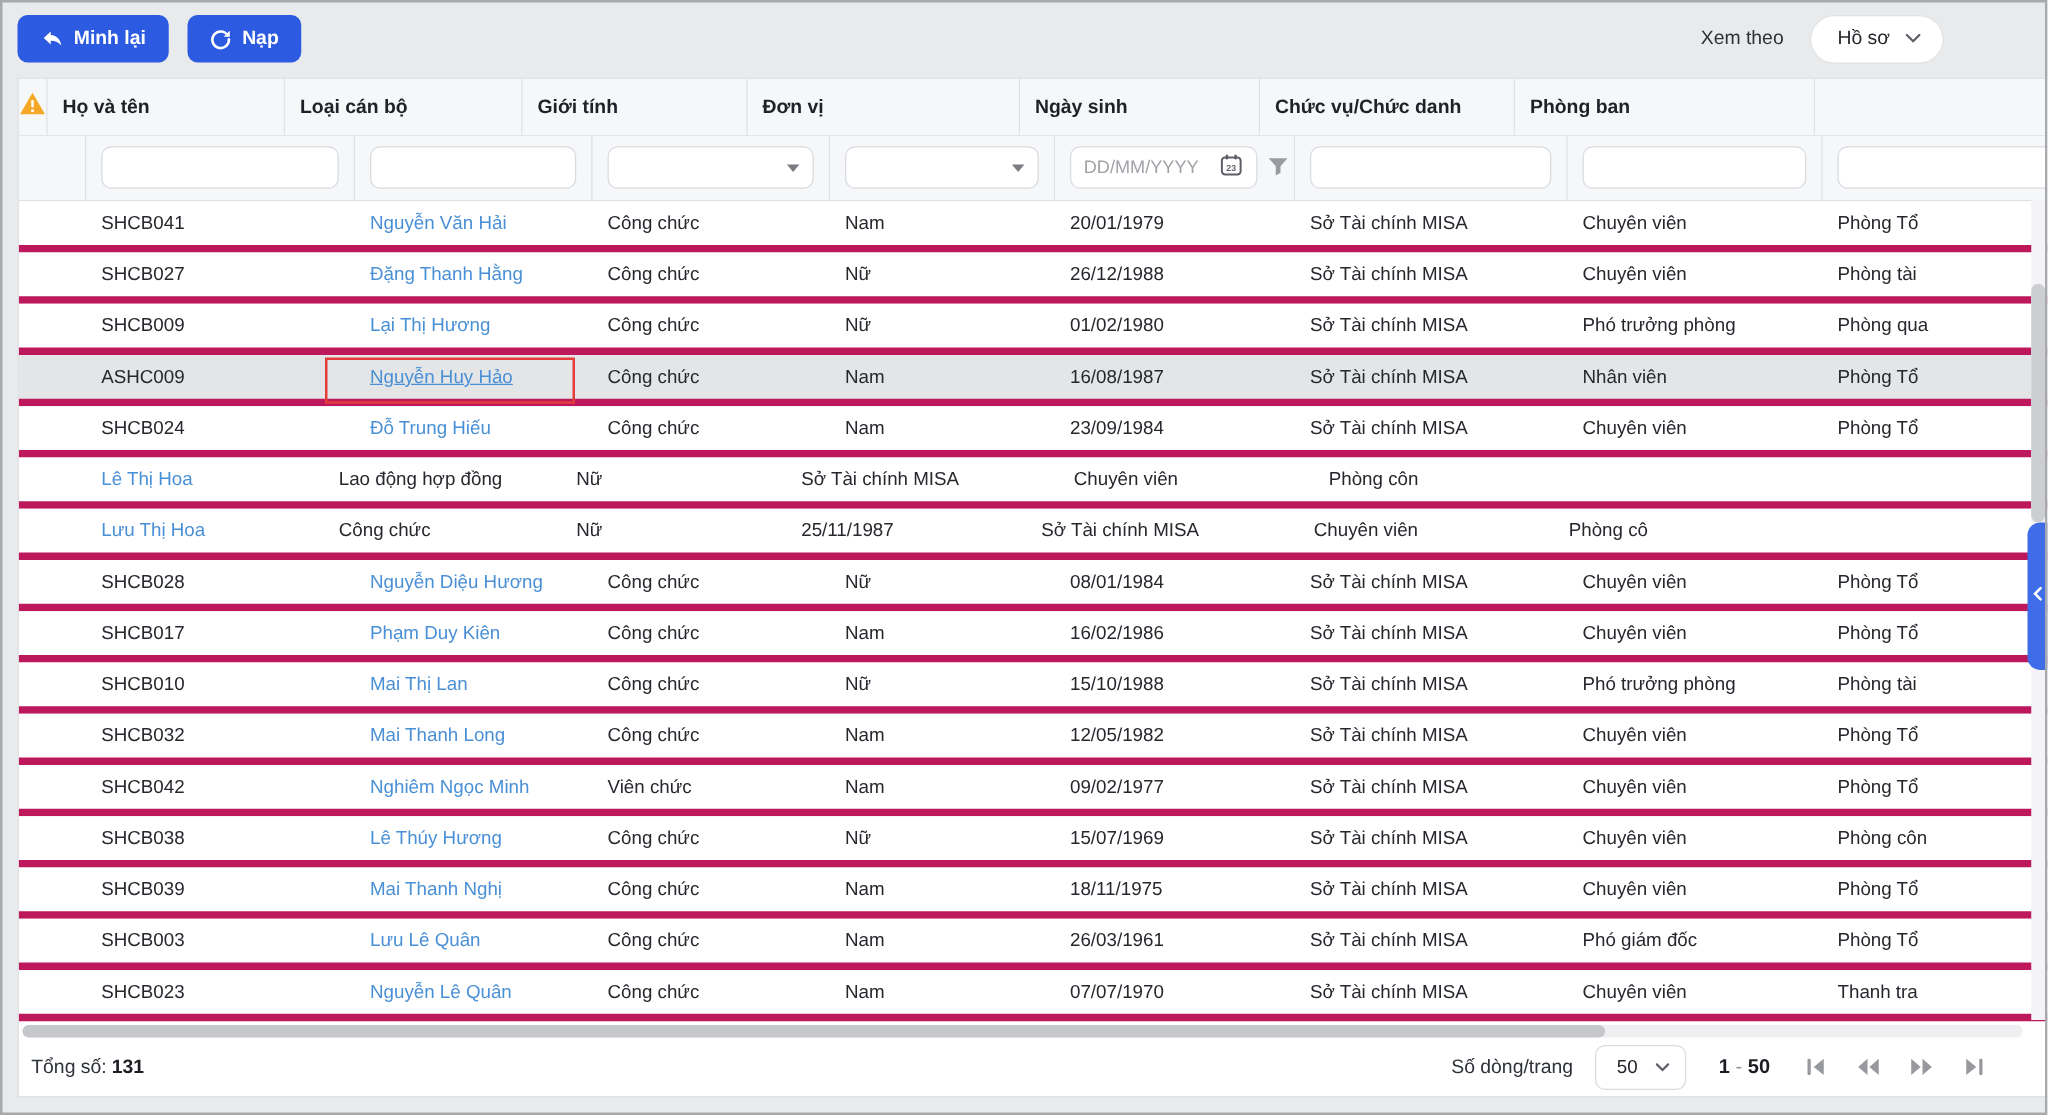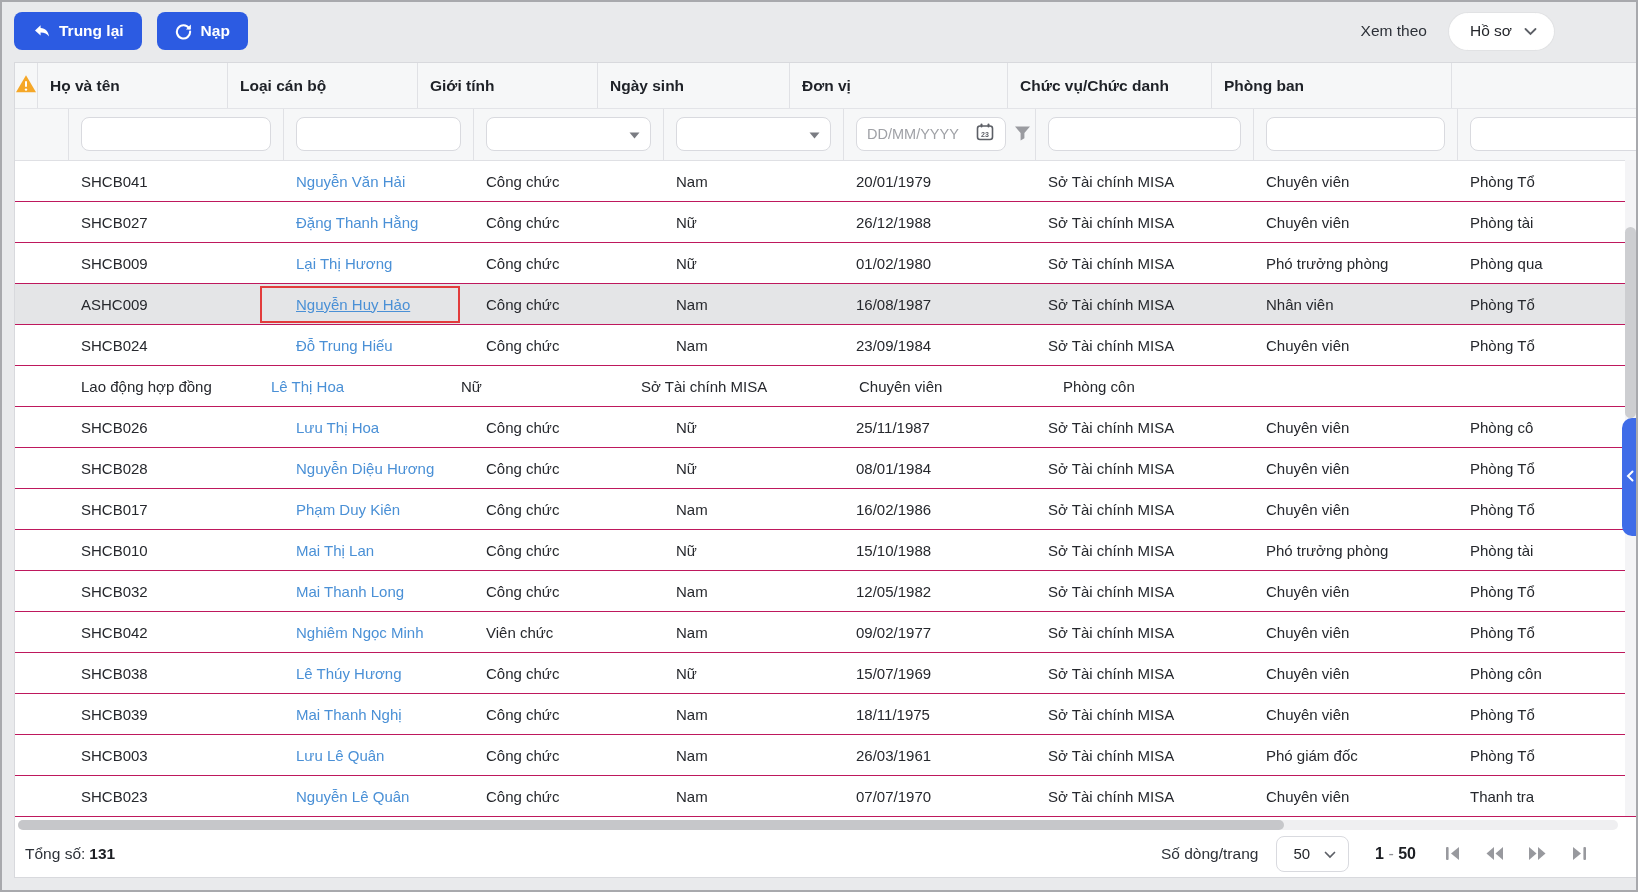--- a/index.html
+++ b/index.html
@@ -34,21 +34,21 @@
            align-items:flex-start; gap:8px; overflow:hidden; }
   .fbox { height:34px; background:#fff; border:1px solid #d9dadf; border-radius:8px; width:100%;
           display:flex; align-items:center; padding:0 10px; gap:6px; }
   .fbox input { border:none; outline:none; width:100%; font-size:14.5px; font-family:inherit; color:#24262b; background:transparent; }
   .fbox input::placeholder { color:#9fa1a6; }
   .fbox .caret { margin-left:auto; flex:0 0 auto; }
   .fbox.date { width:150px; flex:0 0 auto; }
   .funnel { margin-top:8px; flex:0 0 auto; }
 
   .tbody { position:relative; }
-  .tr { display:flex; height:41px; border-bottom:1px solid #be185d; background:#fff; position:relative; }
+  .tr { display:flex; height:41px; border-bottom:6px solid #be185d; background:#fff; position:relative; }
   .tr.selected { background:#e4e5e7;text-align:right; }
   .td { flex:0 0 auto; display:flex; align-items:center; padding-left:12px; font-size:15px;
         color:#26282d; overflow:hidden; white-space:nowrap; }
   .td a { color:#4a90d6; text-decoration:none; cursor:pointer; }
   .tr.selected .td a { text-decoration:underline; }
   .redbox { position:absolute; left:245px; top:2px; width:200px; height:37px;
             border:2px solid #e23c3c; pointer-events:none; }
 
   
   .hscroll { position:absolute; left:18px; top:820px; width:1600px; height:10px; border-radius:5px;
@@ -76,21 +76,21 @@
 </head>
 <body>
 
 <div class="topbar">
   <button class="btn">
     <span>
       <svg width="18" height="18" viewBox="0 0 18 18">
           <path fill="#fff" d="M8.6 3.2 3 8.4l5.6 5.2v-3.1c3.9 0 6.5 1.2 8.4 3.9-.5-4.6-3.6-8.1-8.4-8.4V3.2z"></path>
         </svg>
     </span>
-    <span>Trung lại</span>
+    <span>Minh lại</span>
   </button>
   <button class="btn">
     <span>
       <svg width="17" height="17" viewBox="0 0 18 18">
           <path fill="none" stroke="#fff" stroke-width="2.2" stroke-linecap="round" d="M14.9 5.6A7 7 0 1 0 16 9"></path>
           <path fill="#fff" d="M16.8 1.6v5.2h-5.2z"></path>
         </svg>
     </span>
     <span>Nạp</span>
   </button>
@@ -115,22 +115,22 @@
             <path fill="#f5a728" d="M11 1.2 21 18.3H1z"></path>
             <rect x="10" y="7" width="2" height="6" rx="1" fill="#fff"></rect>
             <circle cx="11" cy="15.6" r="1.2" fill="#fff"></circle>
           </svg>
       </span>
     </div>
 
       <div class="th" style="width: 190px;">Họ và tên</div>
       <div class="th" style="width: 190px;">Loại cán bộ</div>
       <div class="th" style="width: 180px;">Giới tính</div>
+      <div class="th" style="width: 218px;">Đơn vị</div>
       <div class="th" style="width: 192px;">Ngày sinh</div>
-      <div class="th" style="width: 218px;">Đơn vị</div>
       <div class="th" style="width: 204px;">Chức vụ/Chức danh</div>
       <div class="th" style="width: 240px;">Phòng ban</div>
     </div>
   <div class="filters">
     <div class="fcell" style="width:54px"></div>
 
   <div class="fcell" style="width: 215px;">
         <div class="fbox">
           <input style="">
         </div>
@@ -249,32 +249,31 @@
         </div>
         <div class="td" style="width: 190px;">Công chức</div>
         <div class="td" style="width: 180px;">Nam</div>
         <div class="td" style="width: 192px;">23/09/1984</div>
         <div class="td" style="width: 218px;">Sở Tài chính MISA</div>
         <div class="td" style="width: 204px;">Chuyên viên</div>
         <div class="td" style="width: 240px;">Phòng Tổ</div>
       </div>
       <div class="tr">
         <div class="td" style="width: 54px;"></div>
+        <div class="td" style="width: 190px;">
+          <a>Lê Thị Hoa</a>
+        </div>
         <div class="td" style="width: 190px;">Lao động hợp đồng</div>
-        <div class="td" style="width: 190px;">
-          <a>Lê Thị Hoa</a>
-        </div>
         <div class="td" style="width: 180px;">Nữ</div>
         <div class="td" style="width: 218px;">Sở Tài chính MISA</div>
         <div class="td" style="width: 204px;">Chuyên viên</div>
         <div class="td" style="width: 240px;">Phòng côn</div>
       </div>
       <div class="tr">
         <div class="td" style="width: 54px;"></div>
-        <div class="td" style="width: 215px;">SHCB026</div>
         <div class="td" style="width: 190px;">
           <a>Lưu Thị Hoa</a>
         </div>
         <div class="td" style="width: 190px;">Công chức</div>
         <div class="td" style="width: 180px;">Nữ</div>
         <div class="td" style="width: 192px;">25/11/1987</div>
         <div class="td" style="width: 218px;">Sở Tài chính MISA</div>
         <div class="td" style="width: 204px;">Chuyên viên</div>
         <div class="td" style="width: 240px;">Phòng cô</div>
       </div>

